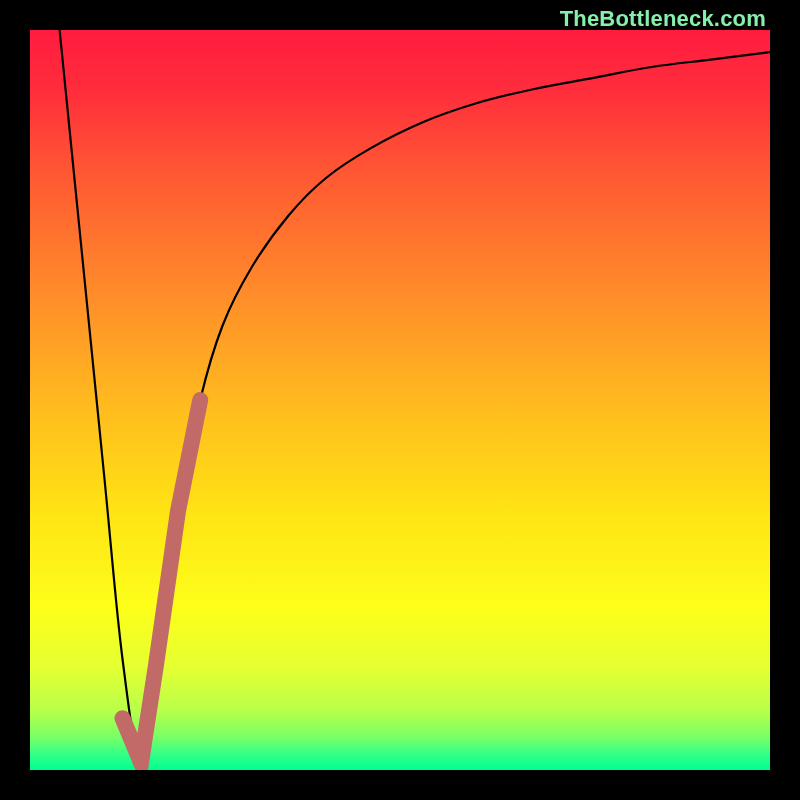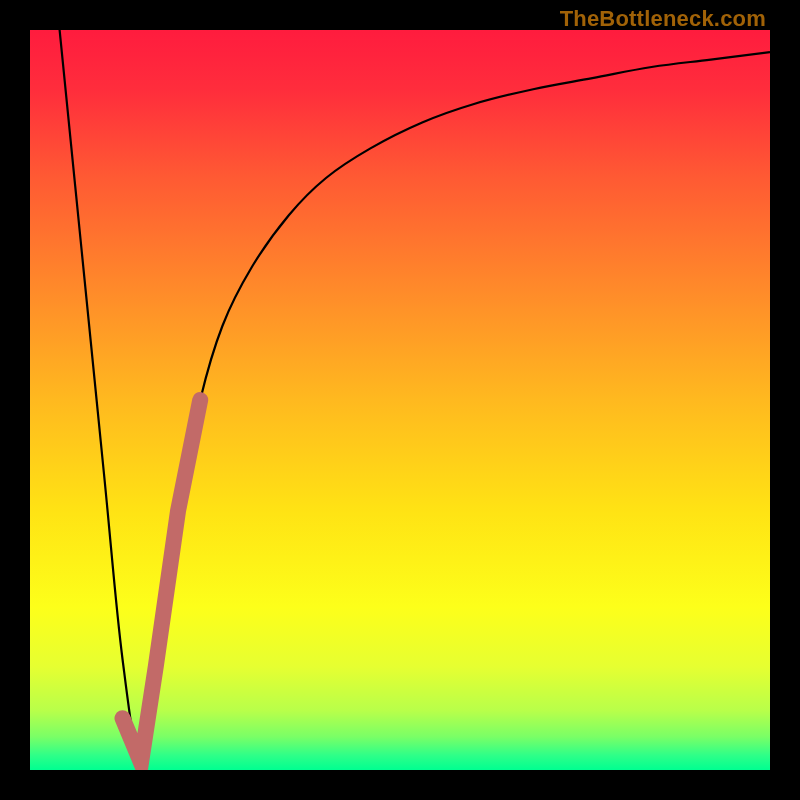--- a/index.html
+++ b/index.html
@@ -36,21 +36,21 @@
     position: absolute;
     left: 0;
     top: 0;
     width: 100%;
     height: 100%;
   }
   .watermark {
     position: absolute;
     top: 6px;
     right: 34px;
-    color: #a16207;
+    color: #86efac;
     font-size: 22px;
     font-weight: 600;
     letter-spacing: 0.2px;
     user-select: none;
   }
 </style>
 </head>
 <body>
 
 <div class="frame">

